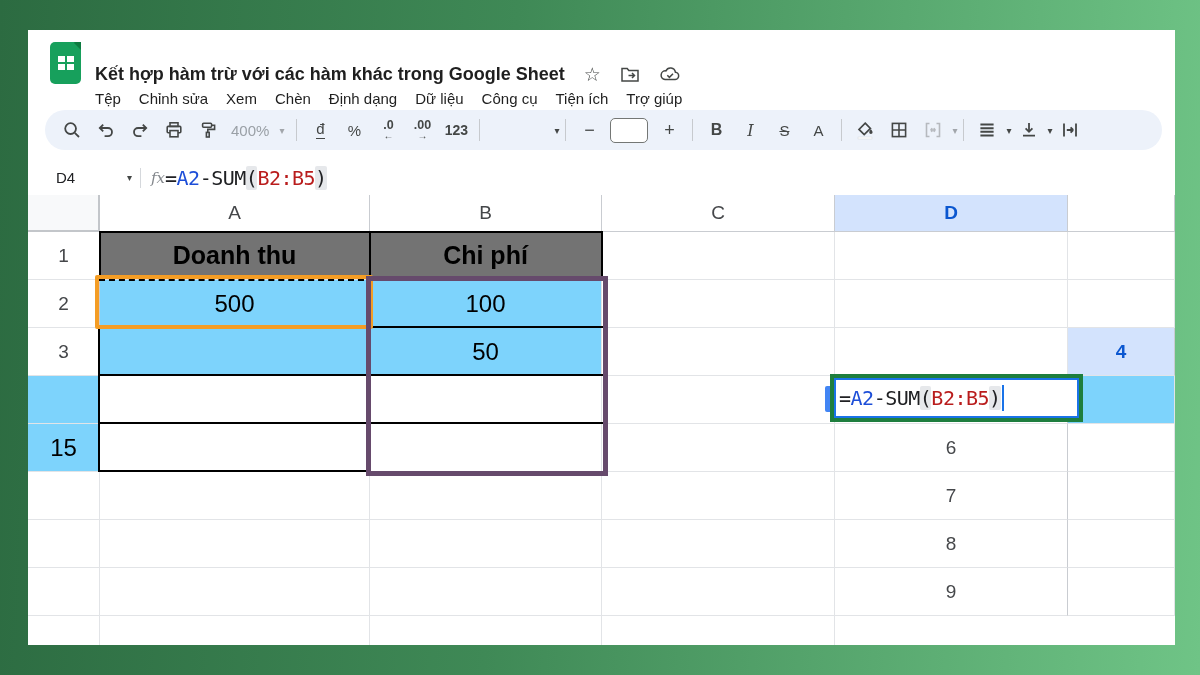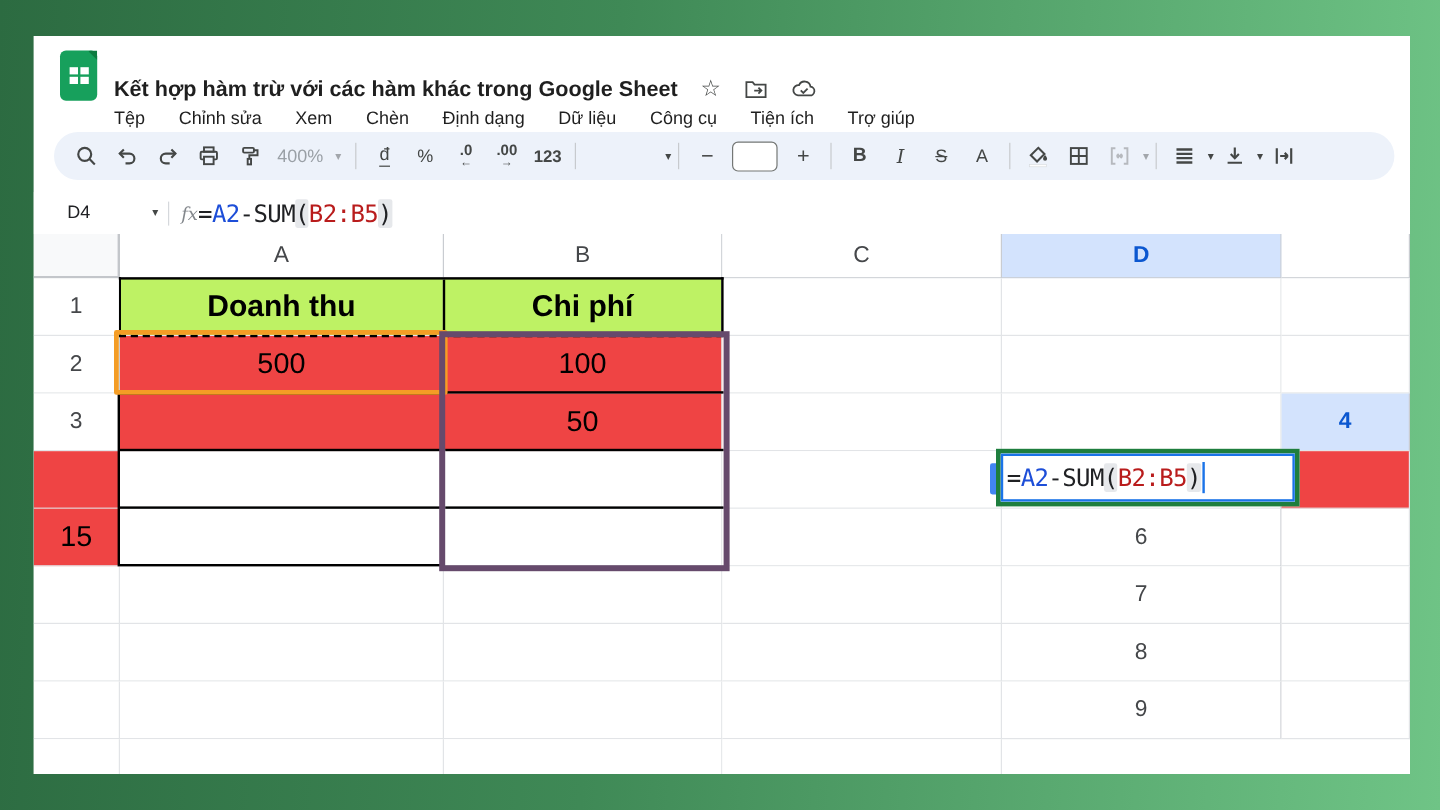--- a/index.html
+++ b/index.html
@@ -17,21 +17,21 @@
           display:flex; align-items:center; justify-content:center; }
   .logo-fold { position:absolute; top:0; right:0; width:0; height:0;
                border-left:8px solid transparent; border-top:8px solid #0d7b40; border-top-left-radius:3px; }
   .logo-grid { width:16px; height:14px; display:grid; grid-template-columns:1fr 1fr; grid-template-rows:1fr 1fr; gap:2px; }
   .logo-grid div { background:#fff; }
   .tcol { display:flex; flex-direction:column; justify-content:center; }
   .trow { display:flex; align-items:center; gap:19px; height:26px;margin-top:19px; }
   .doc-title { font-size:18px; font-weight:600; color:#1f1f1f; white-space:nowrap; }
   .tb-ic { color:#444746; display:flex; align-items:center; }
   .star { font-size:19px; line-height:1; }
-  .menurow { display:flex; margin-top:3px;gap:10px; }
+  .menurow { display:flex; margin-top:3px; }
   .menurow span { font-size:15px; padding:0 9px; color:#1f1f1f; cursor:default; }
   .menurow span:first-child { padding-left:0; }
 
   
   .toolbar { position:absolute; left:17px; top:80px; width:1117px; height:40px; background:#edf2fa;
              border-radius:24px; display:flex; align-items:center; padding-left:10px; overflow:hidden; }
   .tbtn { min-width:34px; height:36px; display:flex; align-items:center; justify-content:center;
           color:#444746; font-size:15px; }
   .tsep { width:1px; height:22px; background:#c7cace; margin:0 6px; flex:none; }
   .caret { font-size:10px; color:#444746; margin-left:2px; }
@@ -67,22 +67,22 @@
   .grid { display:grid; grid-template-columns:72px 270px 232px 233px 233px 107px;
           grid-template-rows:37px repeat(9,48px); }
   .grid > div { border-right:1px solid #e2e4e7; border-bottom:1px solid #e2e4e7;
                 display:flex; align-items:center; justify-content:center; }
   .corner { background:#f8f9fa; border-right:2px solid #c3c6ca !important; border-bottom:2px solid #c3c6ca !important; }
   .ch { background:#fff; border-right-color:#c9ccd1 !important; border-bottom-color:#c9ccd1 !important;
         font-size:19px; color:#45474a; }
   .rh { background:#fff; border-right-color:#c9ccd1 !important; font-size:19px; color:#45474a; }
   .ch.active, .rh.active { background:#d3e3fd; color:#0b57d0; font-weight:bold; }
   .c { background:#fff; font-size:24px; color:#000; }
-  .c.yellow { background:#ef4444; }
-  .c.blue { background:#bef264; font-weight:bold; font-size:25px; }
+  .c.yellow { background:#7dd3fc; }
+  .c.blue { background:#737373; font-weight:bold; font-size:25px; }
   .c.lefttext { justify-content:flex-start; padding-left:10px; font-size:25px; }
 
   
   .ov { position:absolute; pointer-events:none; }
   .ov-blackbox1 { left:71px; top:36px; width:504px; height:50px; border:2px solid #000; border-bottom-style:dashed; }
   .ov-blackdiv1 { left:341px; top:38px; width:2px; height:46px; background:#000; }
   .ov-blackbox2 { left:70px; top:132px; width:272px; height:145px; border:2px solid #000; }
   .ov-hline { background:#000; height:2px; }
   .ov-orange { left:67px; top:80px; width:278px; height:54px; border:4px solid #f49d25; border-radius:2px; }
   .ov-purple { left:338px; top:81px; width:242px; height:200px; border:5px solid #664a6c; }

